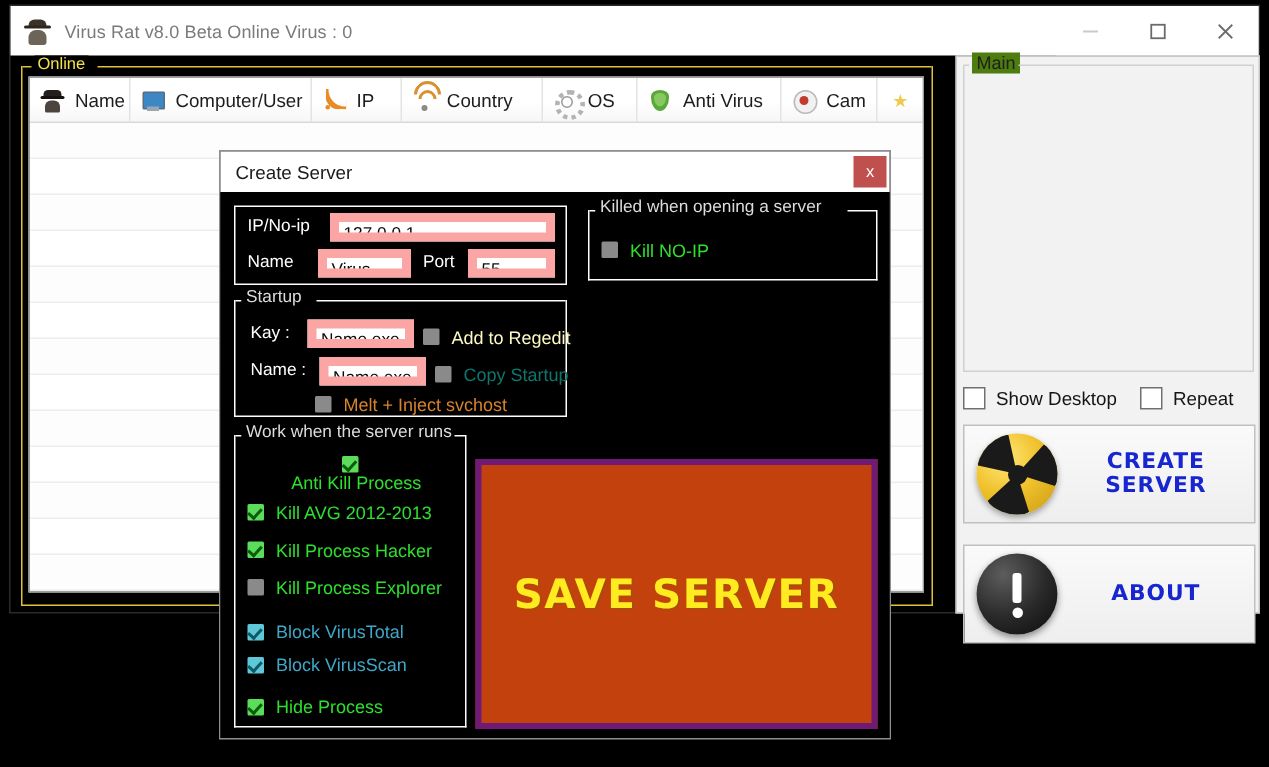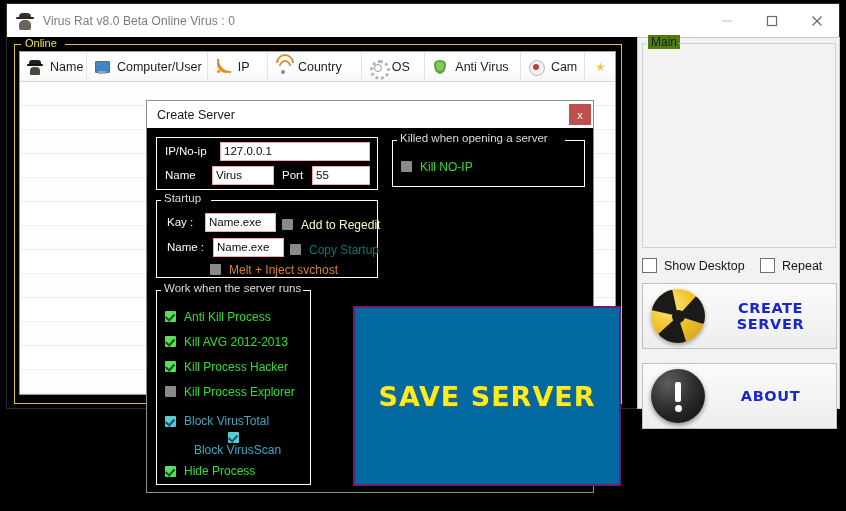--- a/index.html
+++ b/index.html
@@ -331,21 +331,21 @@
     box-sizing: border-box;
   }
   .fld-label {
     position: absolute;
     color: #ffffff;
     font-size: 11.5px;
   }
   .txtbox {
     position: absolute;
     background: #ffffff;
-    border: 1px solid #fca5a5;
+    border: 6px solid #fca5a5;
     box-sizing: border-box;
     font-size: 11.5px;
     color: #0a0a0a;
     padding-left: 3px;
     line-height: 17px;
     overflow: hidden;
     white-space: nowrap;
   }
 
   
@@ -458,24 +458,24 @@
   }
   .lbl-green { color: #2de02d; }
   .lbl-cyan  { color: #3fa7c8; }
   .lbl-orange{ color: #d8832a; }
 
   
   #save-server {
     position: absolute;
     left: 170px; top: 178px;
     width: 268px; height: 180px;
-    background: #0369a1;
-    border: 2px solid #701a75;
-    box-sizing: border-box;
-    display: flex; align-items: center; justify-content: center; margin-left: 36px;
+    background: #c2410c;
+    border: 4px solid #701a75;
+    box-sizing: border-box;
+    display: flex; align-items: center; justify-content: center;
   }
   #save-server-label {
     font-family: "DejaVu Sans", sans-serif;
     font-weight: bold;
     font-size: 27px;
     color: #ffeb1f;
     letter-spacing: 1px;
     text-shadow: 1px 1px 0 rgba(120,100,0,0.5);
   }
 </style>
@@ -686,41 +686,41 @@
           <span class="dchk off"></span>
           <span class="lbl-orange">Melt + Inject svchost</span>
         </div>
       </div>
 
 
       <div id="work-group">
         <div class="grp-legend">Work when the server runs</div>
 
         <div style="margin-top:14px;">
-          <div class="dchk-row" style="height:25px;">
+          <div class="dchk-row" style="height:25px;flex-direction:column;">
             <span class="dchk on-green"></span>
             <span class="lbl-green">Anti Kill Process</span>
           </div>
           <div class="dchk-row" style="height:25px;">
             <span class="dchk on-green"></span>
             <span class="lbl-green">Kill AVG 2012-2013</span>
           </div>
           <div class="dchk-row" style="height:25px;">
             <span class="dchk on-green"></span>
             <span class="lbl-green">Kill Process Hacker</span>
           </div>
           <div class="dchk-row" style="height:25px;">
             <span class="dchk off"></span>
             <span class="lbl-green">Kill Process Explorer</span>
           </div>
           <div class="dchk-row" style="height:22px; margin-top:6px;">
             <span class="dchk on-cyan"></span>
             <span class="lbl-cyan">Block VirusTotal</span>
           </div>
-          <div class="dchk-row" style="height:22px;flex-direction:column;">
+          <div class="dchk-row" style="height:22px;">
             <span class="dchk on-cyan"></span>
             <span class="lbl-cyan">Block VirusScan</span>
           </div>
           <div class="dchk-row" style="height:22px; margin-top:6px;">
             <span class="dchk on-green"></span>
             <span class="lbl-green">Hide Process</span>
           </div>
         </div>
       </div>
 

